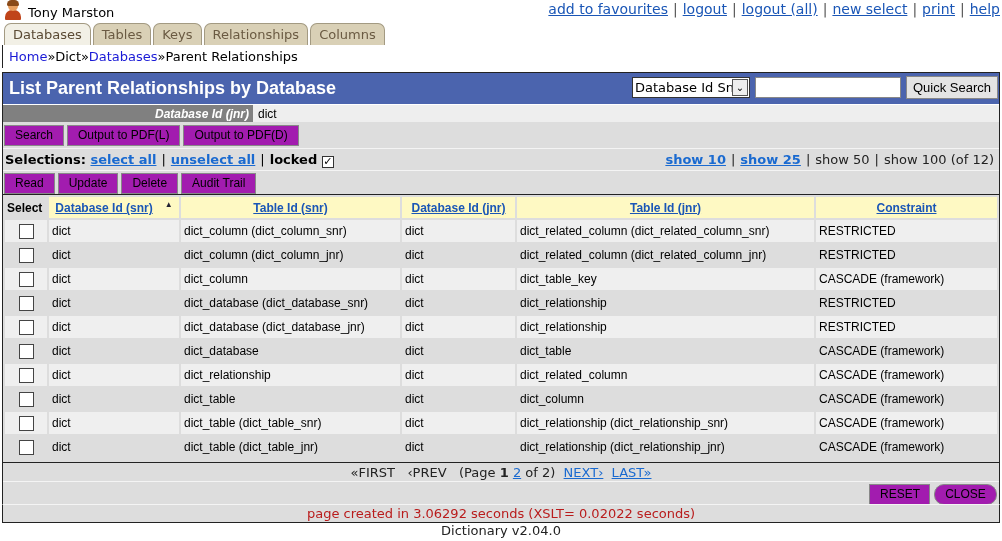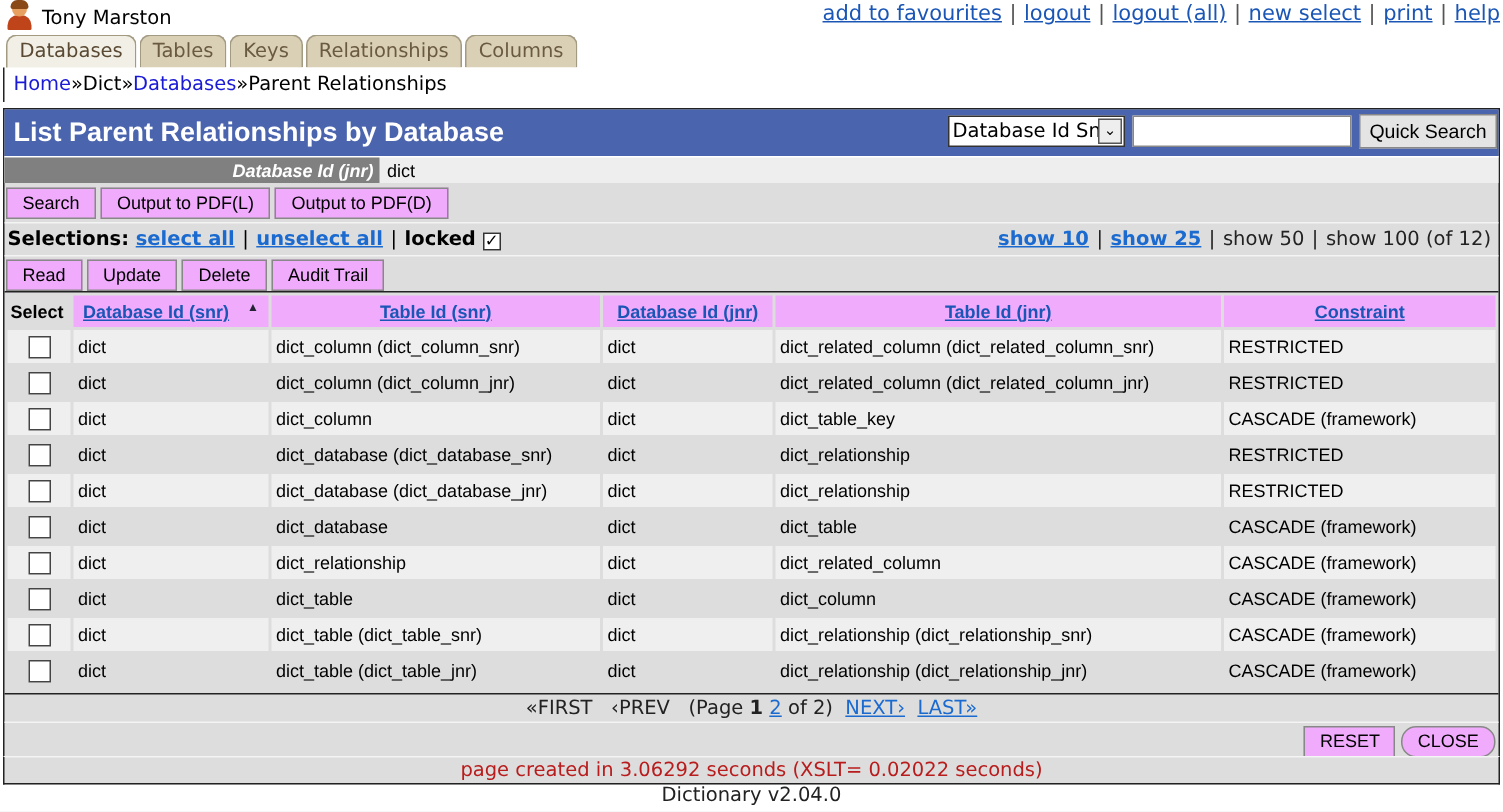--- a/index.html
+++ b/index.html
@@ -38,37 +38,37 @@
                       font-size: 10px; line-height: 15px; text-align: center; }
   .qs-input { position: absolute; left: 752px; top: 4px; width: 146px; height: 21px; background: #fff; border: 1px solid #888; }
   .qs-button { position: absolute; left: 903px; top: 3px; width: 92px; height: 23px; background: #e4e4e4; border: 1px solid #888;
                font-family: "Liberation Sans", sans-serif; font-size: 13px; line-height: 21px; text-align: center; }
 
   .filter-row { height: 18px; background: #eeeeee; display: flex; border-top: 1px solid #fff; }
   .filter-label { width: 250px; background: #808080; color: #fff; font-family: "Liberation Sans", sans-serif; font-style: italic;
                   font-weight: bold; font-size: 12px; text-align: right; padding-right: 4px; line-height: 18px; }
   .filter-value { padding-left: 5px; font-family: "Liberation Sans", sans-serif; font-size: 12px; line-height: 18px; }
 
-  .btn { display: inline-block; height: 21px; background: #f0abfc; border: 1px solid #888; font-family: "Liberation Sans", sans-serif;
+  .btn { display: inline-block; height: 21px; background: #a21caf; border: 1px solid #888; font-family: "Liberation Sans", sans-serif;
          font-size: 12px; line-height: 19px; text-align: center; padding: 0 10px; margin-right: 3px; }
   .btnrow1 { height: 27px; padding: 3px 0 0 1px; border-bottom: 1px solid #f4f4f4; }
 
   .selrow { height: 22px; position: relative; border-bottom: 1px solid #f4f4f4; }
   .selections { position: absolute; left: 2px; top: 3px; font-size: 13px; font-weight: bold; }
   .selections a { color: #1a6ad0; text-decoration: underline; }
   .selections .sep { margin: 0 5px; font-weight: normal; }
   .chk-locked { display: inline-block; width: 12px; height: 12px; border: 1px solid #333; background: #fff; font-size: 11px;
                 line-height: 10px; text-align: center; vertical-align: -1px; }
   .showlinks { position: absolute; right: 5px; top: 3px; font-size: 13px; color: #222; }
   .showlinks a { color: #1a6ad0; text-decoration: underline; font-weight: bold; }
   .showlinks .sep { margin: 0 5px; }
   .btnrow2 { height: 24px; padding: 2px 0 12px 1px; border-bottom: 1px solid #222; }
 
   table.grid { border-collapse: separate; border-spacing: 2px; width: 100%; margin-top: 0; }
-  table.grid th { background: #f0abfc; height: 21px; font-family: "Liberation Sans", sans-serif; font-size: 12px; font-weight: bold; padding: 0 2px; }
+  table.grid th { background: #fef9c3; height: 21px; font-family: "Liberation Sans", sans-serif; font-size: 12px; font-weight: bold; padding: 0 2px; }
   table.grid th a { color: #1a56b6; text-decoration: underline; }
   table.grid th.sel { background: #dddddd; color: #000; text-align: left; }
   table.grid td { height: 22px; font-family: "Liberation Sans", sans-serif; font-size: 12px; padding: 0 3px; }
   table.grid tr.odd td { background: #efefef; }
   table.grid tr.even td { background: #dddddd; }
   table.grid td.chk { text-align: center; width: 42px; }
   .rowchk { display: inline-block; width: 15px; height: 15px; border: 1px solid #444; background: #fff; vertical-align: middle; }
   .sort-arrow { font-size: 8px; color: #223; margin-left: 12px; vertical-align: 5px; }
 
   .pager { position: absolute; left: 0; top: 389px; width: 996px; height: 20px; border-top: 1px solid #222; border-bottom: 1px solid #f4f4f4;

